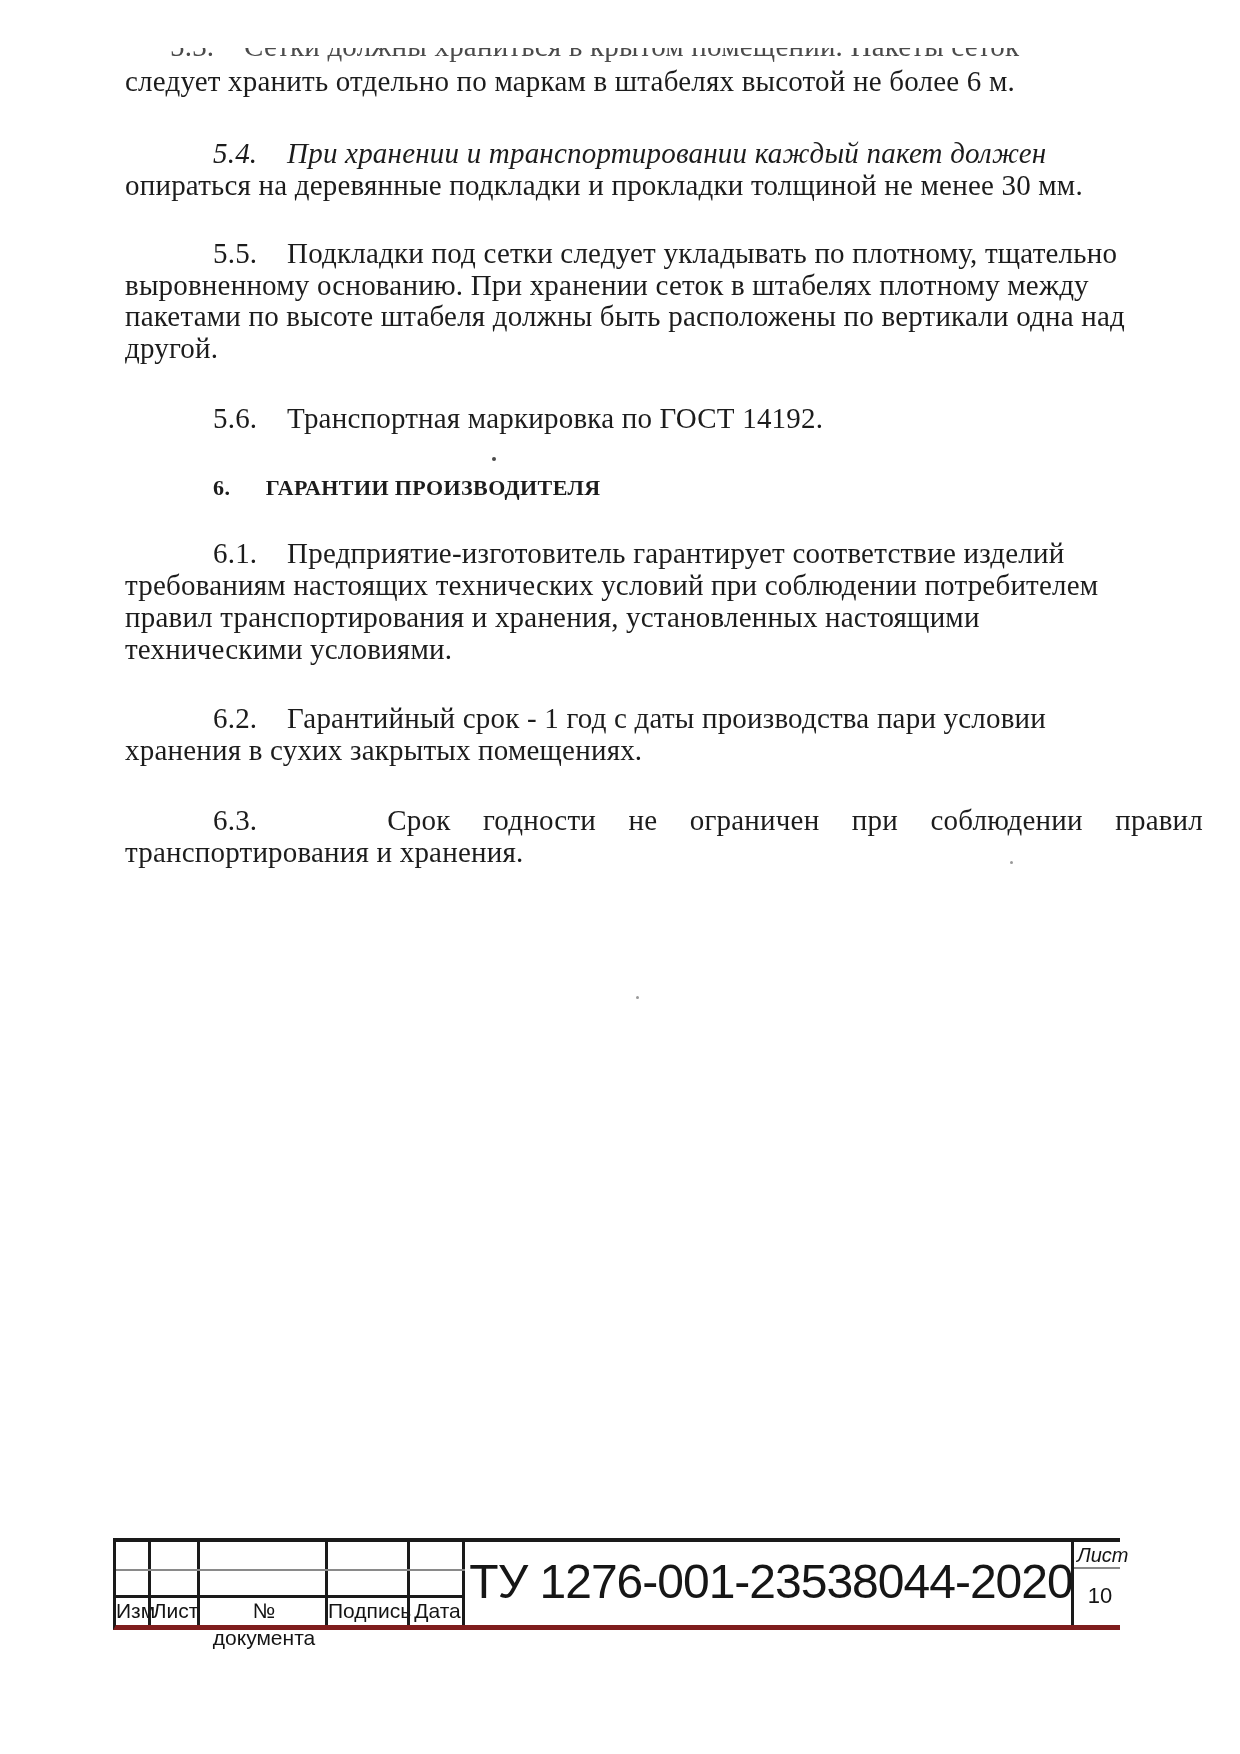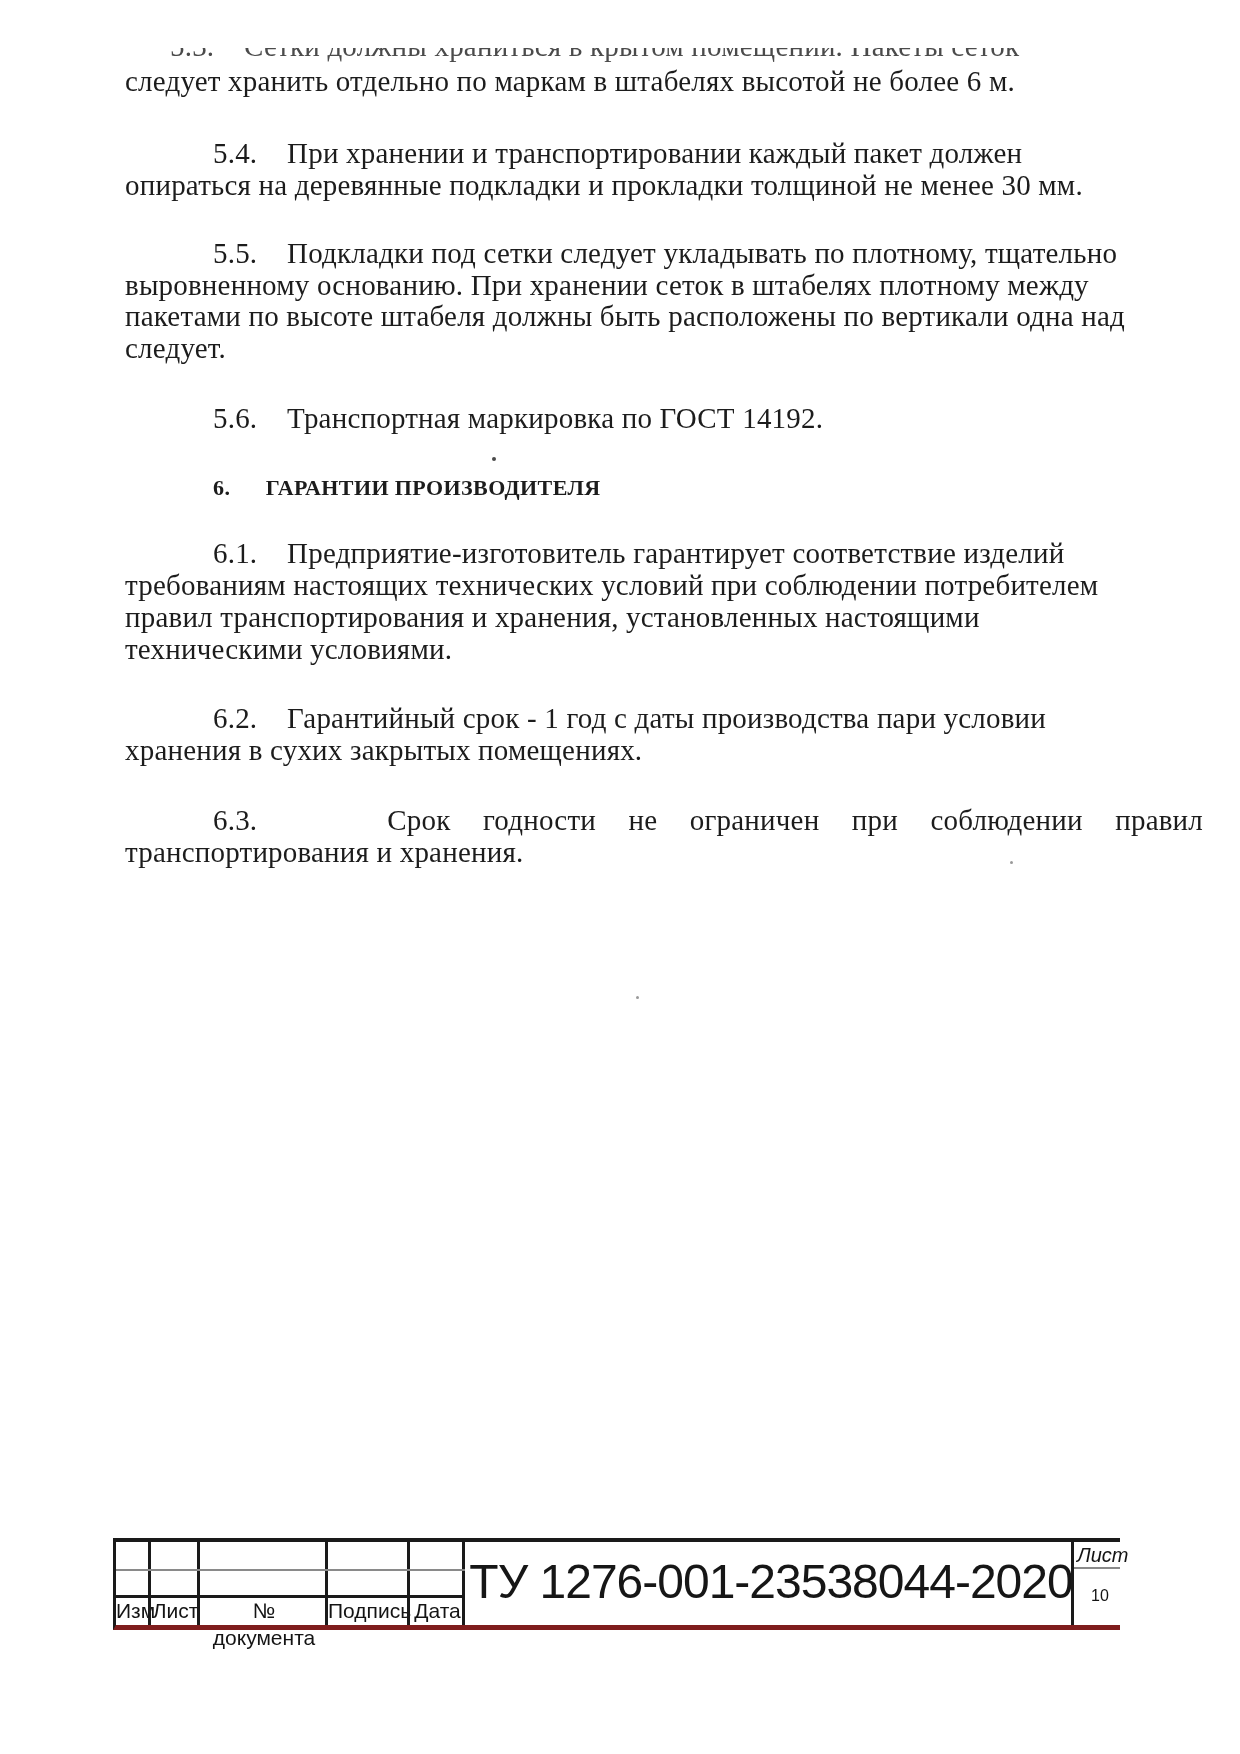--- a/index.html
+++ b/index.html
@@ -65,40 +65,40 @@
     white-space:nowrap;
   }
   .tb-sheet-label{
     position:absolute;left:961px;top:1px;width:46px;height:24px;
     line-height:24px;text-align:center;
     font-size:20px;font-style:italic;color:#141414;
   }
   .tb-sheet-num{
     position:absolute;left:961px;top:28px;width:46px;height:52px;
     line-height:52px;text-align:center;
-    font-size:16px;color:#141414;
+    font-size:22px;color:#141414;
   }
 </style>
 </head>
 <body>
 
 <div class="page">
 
   <div class="line ind-top faded" style="top:31px;">5.3.&nbsp;&nbsp;&nbsp; Сетки должны храниться в крытом помещении. Пакеты сеток</div>
   <div class="topcut"></div>
 
   <div class="line" style="top:66px;">следует хранить отдельно по маркам в штабелях высотой не более 6 м.</div>
 
-  <div class="line ind" style="top:138px;">5.4.&nbsp;&nbsp;&nbsp; При хранении и транспортировании каждый пакет должен</div>
+  <div class="line ind" style="top:138px;font-style:italic;">5.4.&nbsp;&nbsp;&nbsp; При хранении и транспортировании каждый пакет должен</div>
   <div class="line" style="top:170px;">опираться на деревянные подкладки и прокладки толщиной не менее 30 мм.</div>
 
   <div class="line ind" style="top:238px;">5.5.&nbsp;&nbsp;&nbsp; Подкладки под сетки следует укладывать по плотному, тщательно</div>
   <div class="line" style="top:270px;">выровненному основанию. При хранении сеток в штабелях плотному между</div>
   <div class="line" style="top:301px;">пакетами по высоте штабеля должны быть расположены по вертикали одна над</div>
-  <div class="line" style="top:333px;">следует.</div>
+  <div class="line" style="top:333px;">другой.</div>
 
   <div class="line ind" style="top:403px;">5.6.&nbsp;&nbsp;&nbsp; Транспортная маркировка по ГОСТ 14192.</div>
 
   <div class="speck" style="left:492px;top:457px;width:4px;height:4px;background:#4a4a4a;"></div>
 
   <div class="line ind heading" style="top:472px;">6.&nbsp;&nbsp;&nbsp;&nbsp;&nbsp; ГАРАНТИИ ПРОИЗВОДИТЕЛЯ</div>
 
   <div class="line ind" style="top:538px;">6.1.&nbsp;&nbsp;&nbsp; Предприятие-изготовитель гарантирует соответствие изделий</div>
   <div class="line" style="top:570px;">требованиям настоящих технических условий при соблюдении потребителем</div>
   <div class="line" style="top:602px;">правил транспортирования и хранения, установленных настоящими</div>

